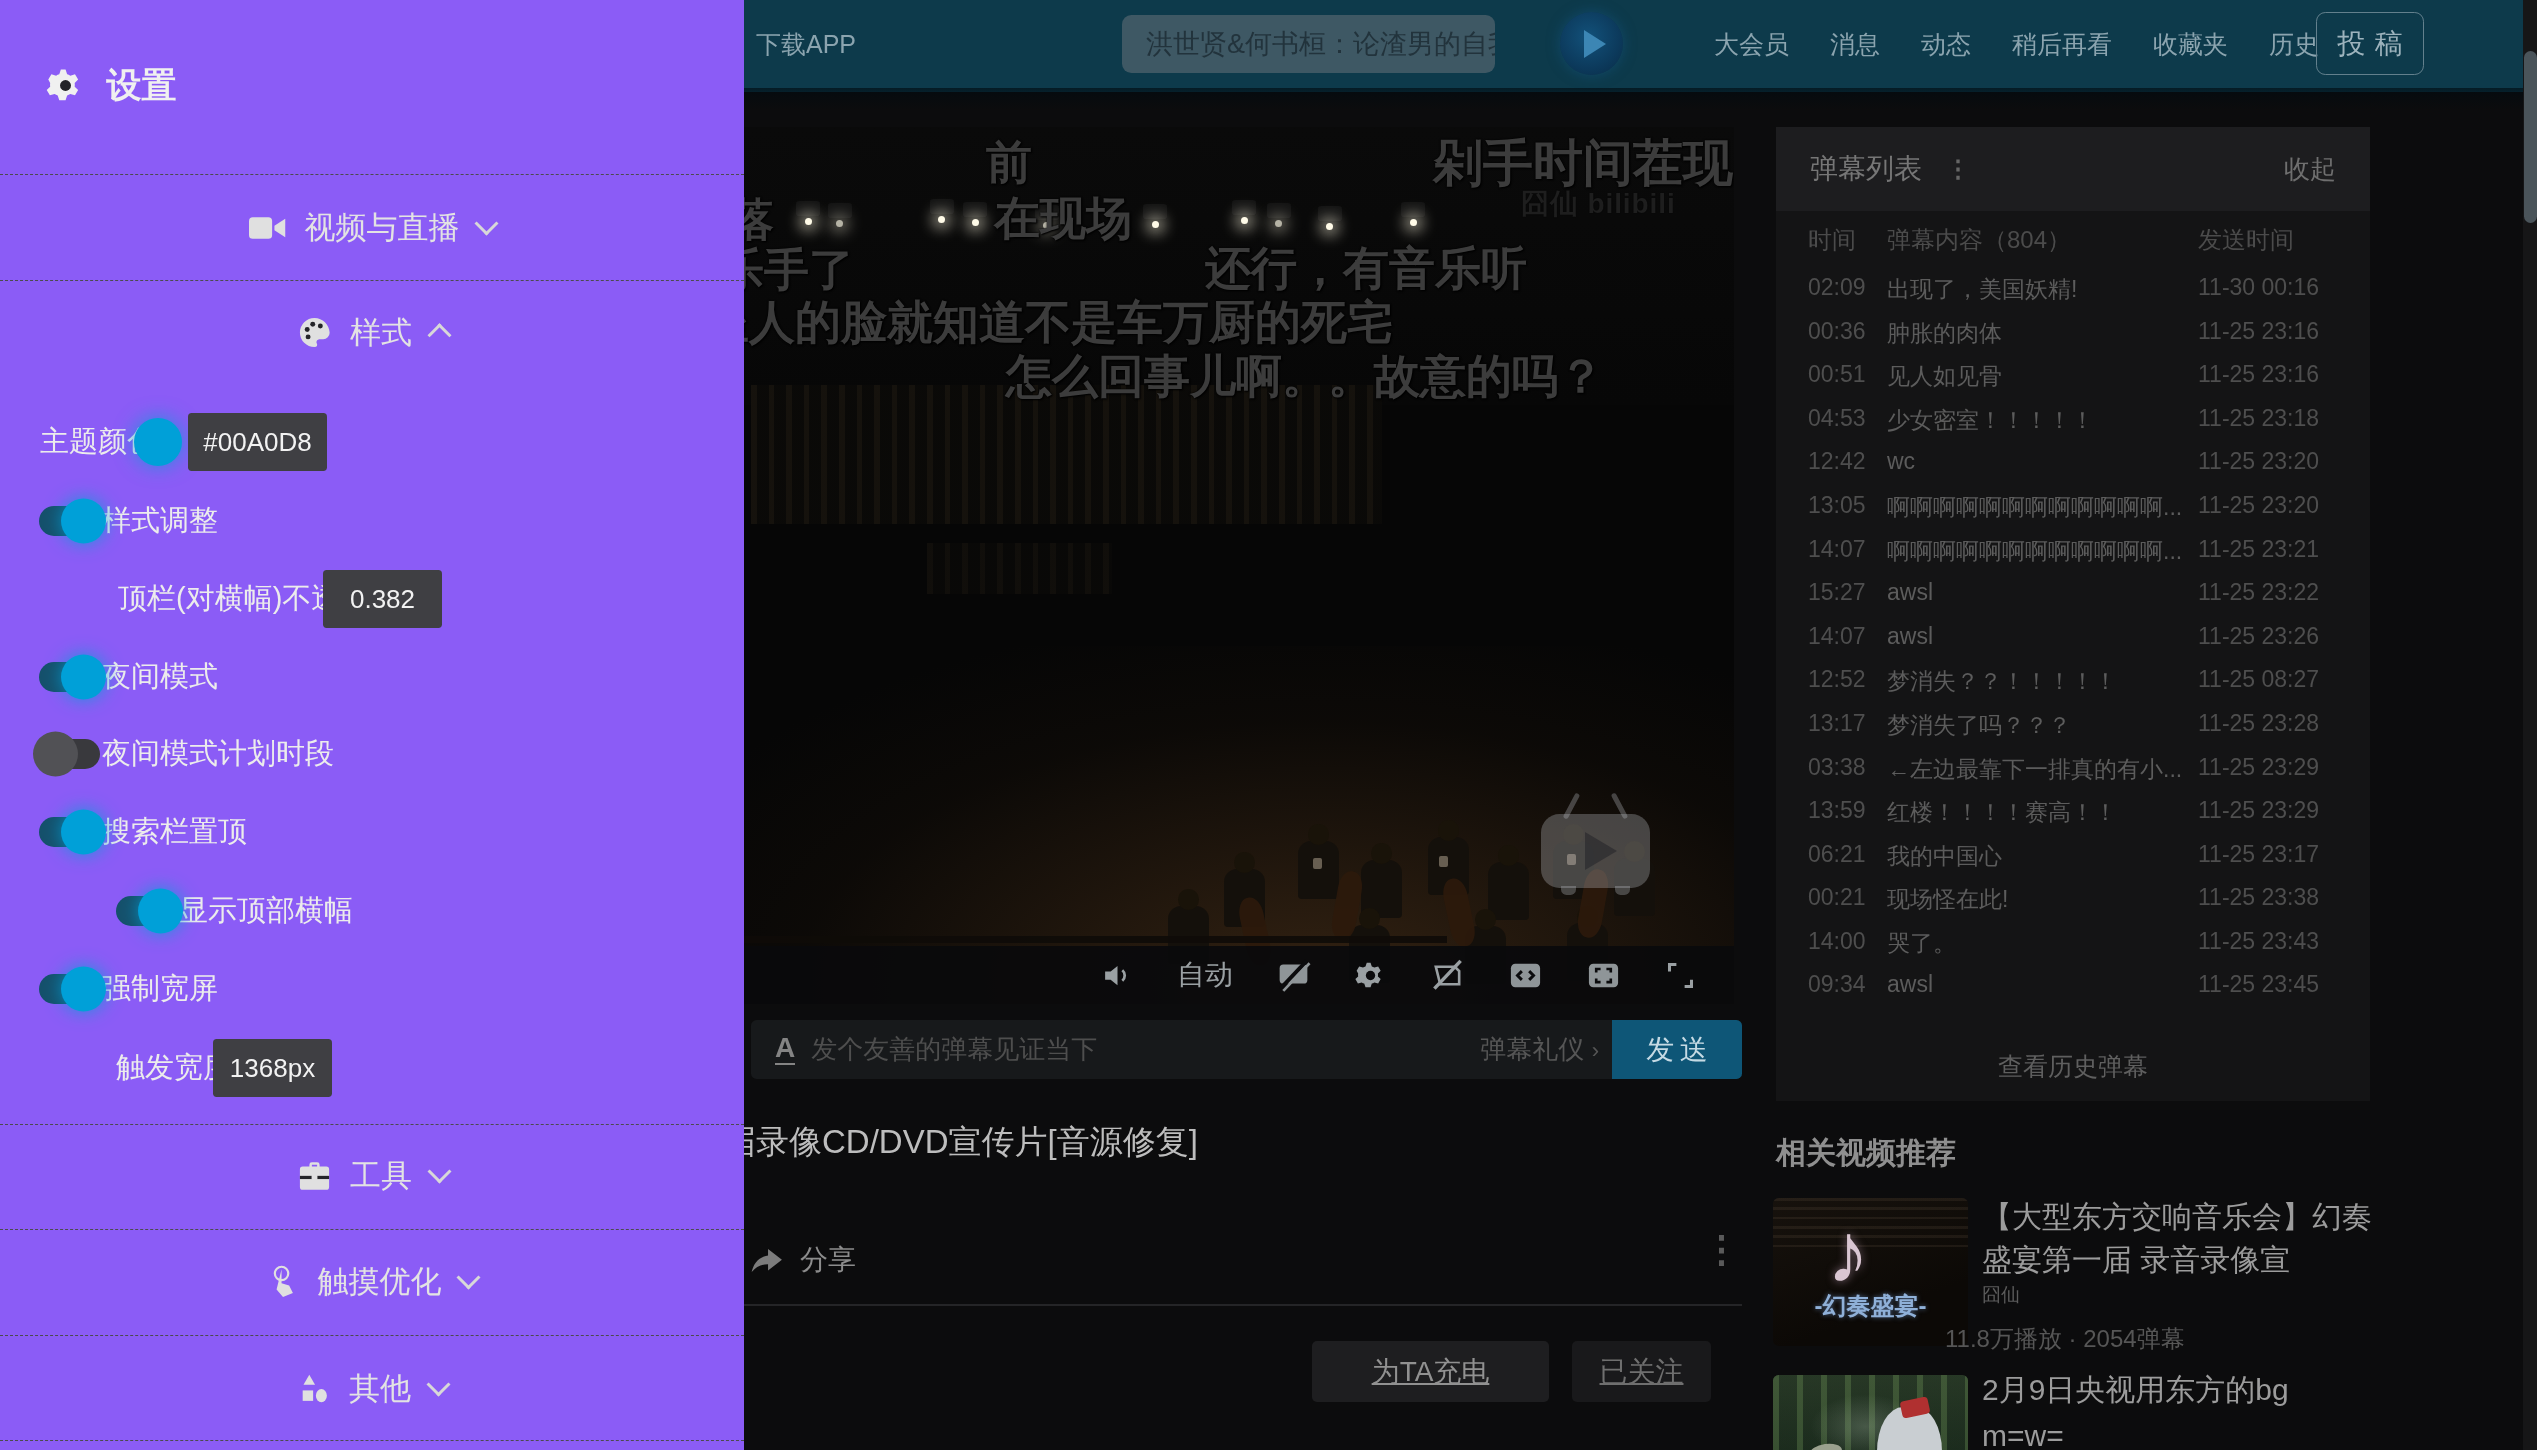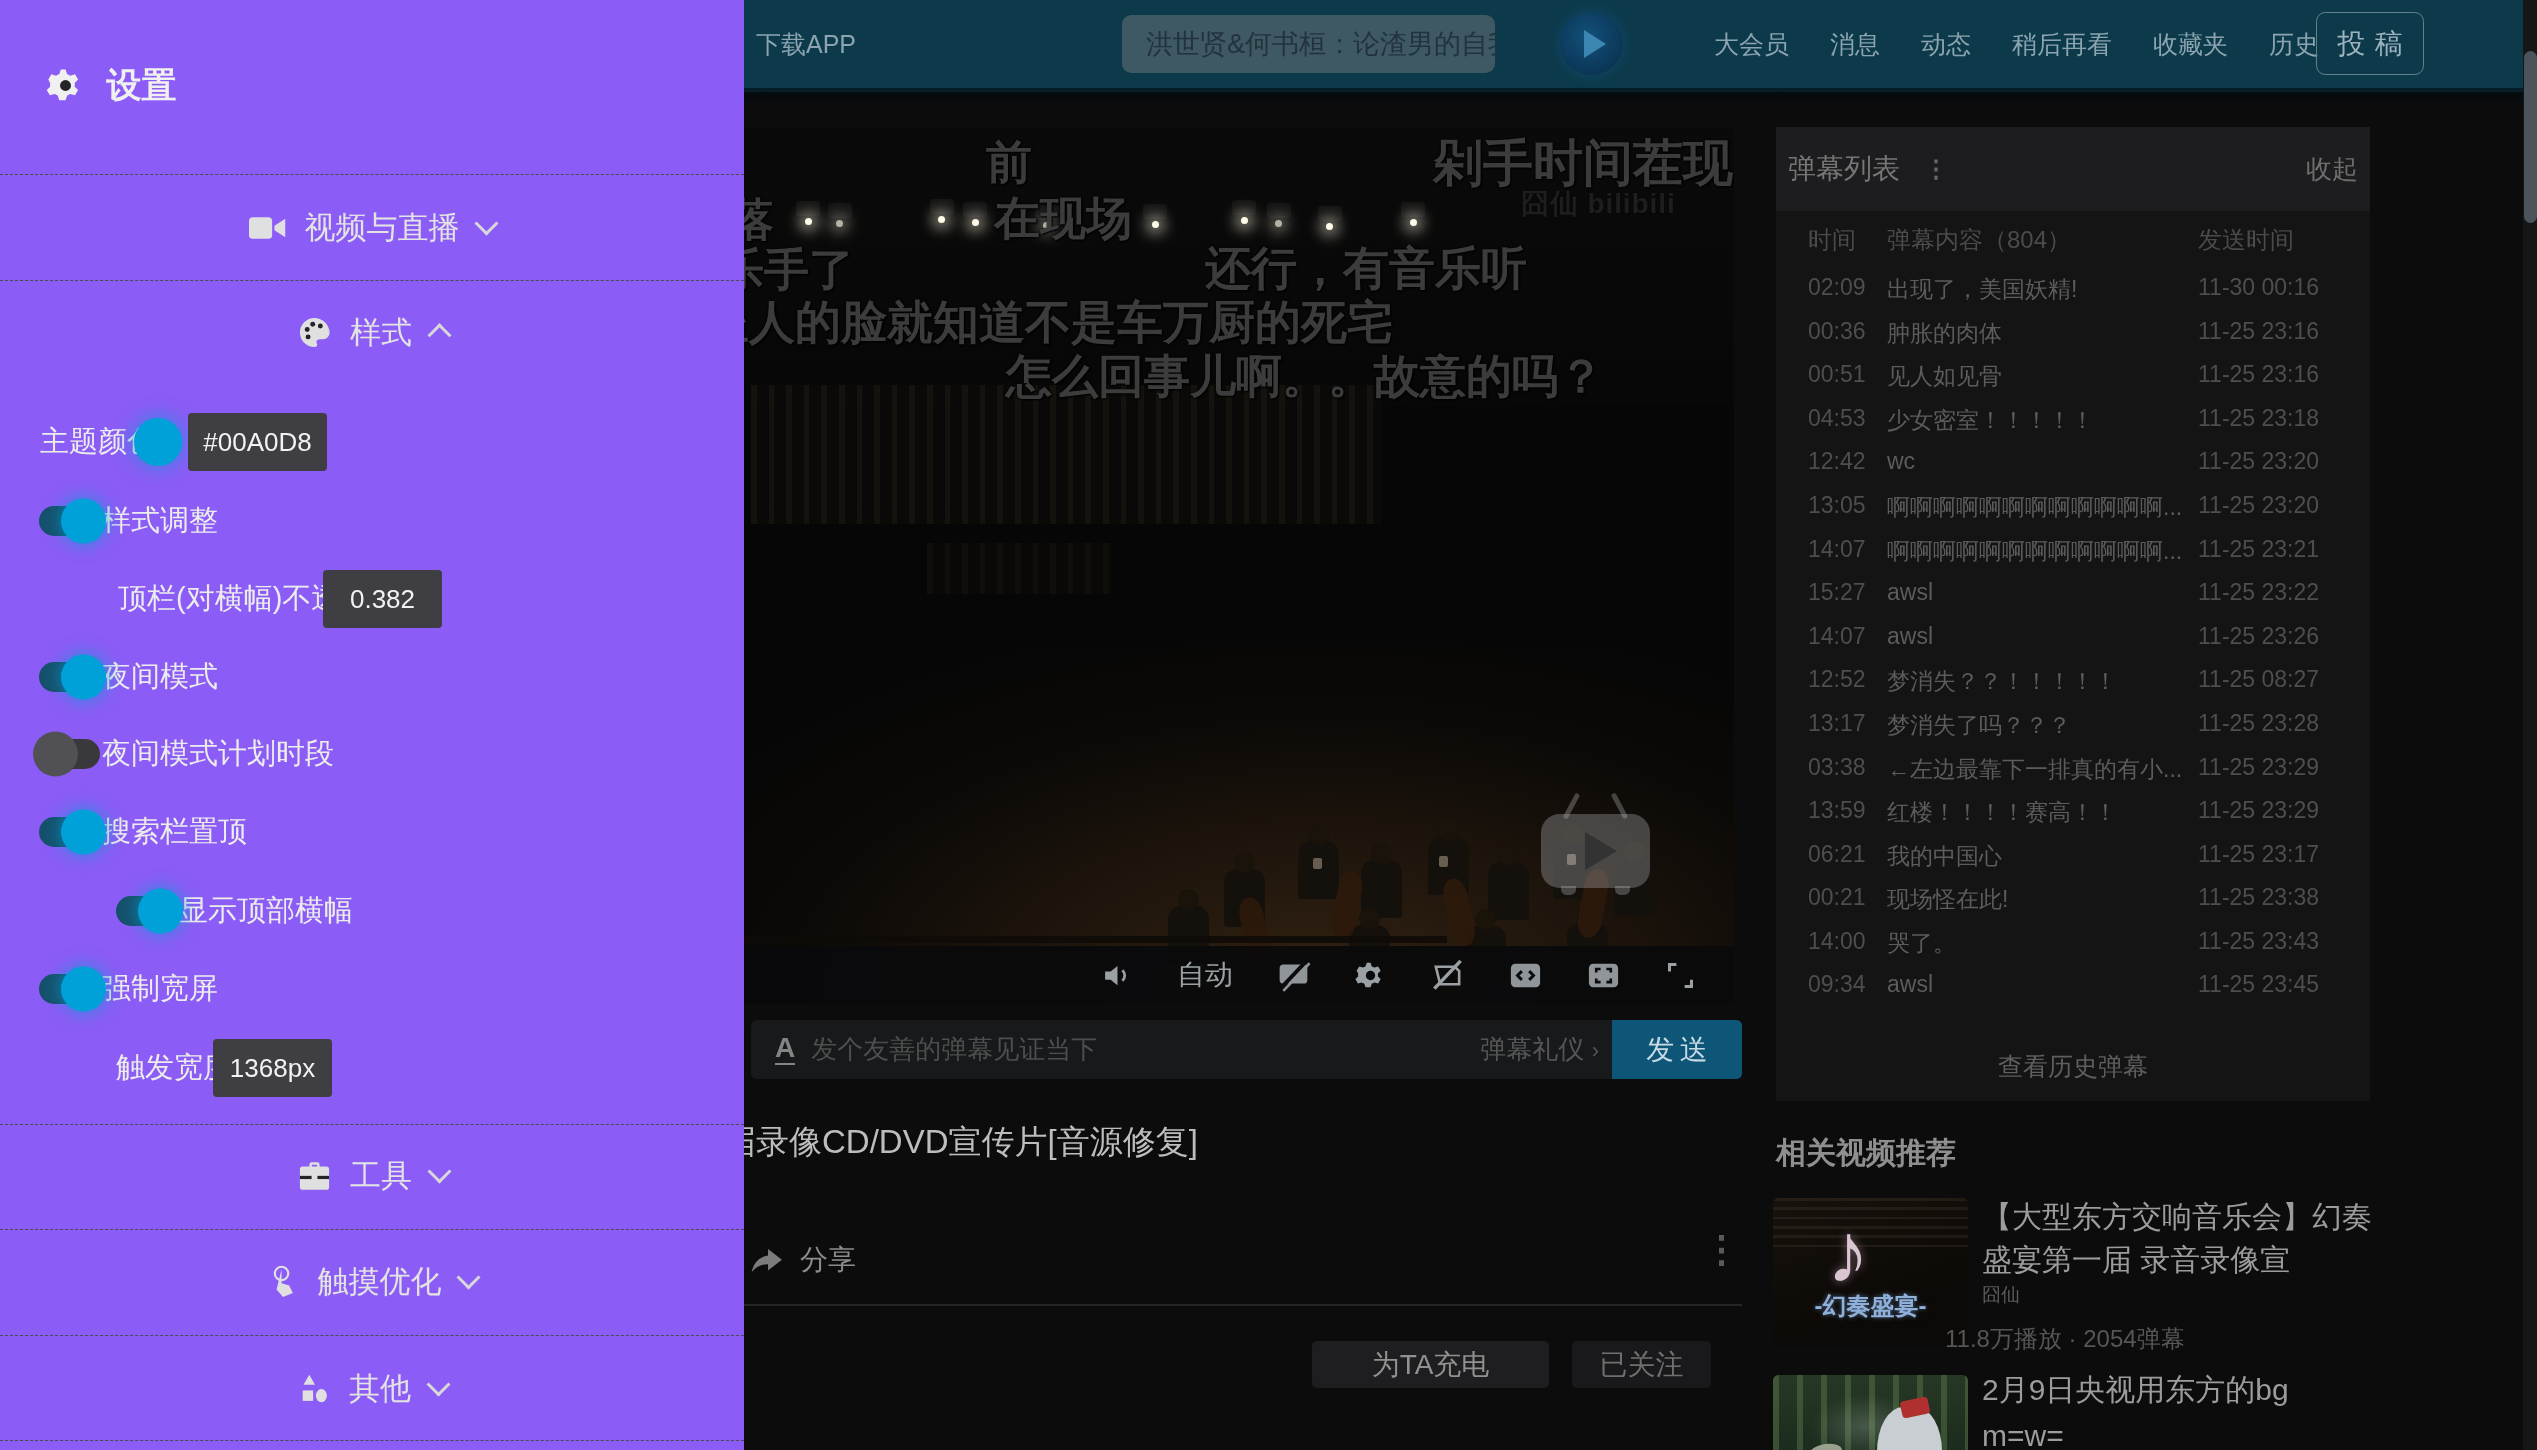--- a/index.html
+++ b/index.html
@@ -78,28 +78,28 @@
   #dm-etiquette .arr{font-size:22px;margin-left:7.4px;}
   #send-btn{width:130px;height:59px;background:#0e5677;color:#c5dae4;font-size:28px;
       display:flex;align-items:center;justify-content:center;border-radius:0 5.6px 5.6px 0;
       letter-spacing:5.6px;padding-left:5.6px;box-sizing:border-box;cursor:pointer;}
 
   
   #video-title{left:723px;top:1120px;color:#bdbdbd;font-size:33px;font-weight:500;white-space:nowrap;}
   #share-row{left:748px;top:1241px;display:flex;align-items:center;gap:15px;color:#8c8c8c;font-size:28px;}
   #more-dots{left:1703px;top:1239px;color:#5a5a5a;font-size:37px;font-weight:700;line-height:.62;text-align:center;}
   #meta-divider{left:742px;top:1304px;width:1000px;height:1.9px;background:#252527;}
-  .meta-btn{height:47px;border-radius:5px;font-size:28px;display:flex;align-items:center;justify-content:center;cursor:pointer;}
+  .meta-btn{height:61px;border-radius:5px;font-size:28px;display:flex;align-items:center;justify-content:center;cursor:pointer;text-decoration:underline;}
   #charge-btn{left:1312px;top:1341px;width:237px;background:#1e1e20;color:#919191;}
   #follow-btn{left:1572px;top:1341px;width:139px;background:#19191b;color:#6f6f6f;}
 
   
   #dm-panel{left:1776px;top:127px;width:594px;height:974px;background:#141415;}
   #dm-panel-head{position:absolute;left:0;top:0;width:594px;height:84px;background:#1d1d1f;
-      display:flex;align-items:center;padding:0 12px;box-sizing:border-box;}
+      display:flex;align-items:center;padding:0 34px;box-sizing:border-box;}
   #dm-panel-title{color:#767676;font-size:28px;}
   #dm-panel-dots{color:#666;font-size:24px;font-weight:700;margin-left:24px;line-height:.7;cursor:pointer;}
   #dm-collapse{margin-left:auto;color:#6f6f6f;font-size:26px;cursor:pointer;}
   #dm-cols{position:absolute;left:0;top:97px;width:594px;height:46px;color:#4b4b4b;font-size:24px;}
   #dm-cols span{position:absolute;white-space:nowrap;}
   #dm-rows{position:absolute;left:0;top:147px;width:594px;}
   .dm-row{position:absolute;width:594px;height:44px;font-size:23px;white-space:nowrap;}
   .dm-row .t{position:absolute;left:32px;color:#4e4e4e;}
   .dm-row .c{position:absolute;left:111px;width:306px;color:#5c5c5c;overflow:hidden;text-overflow:ellipsis;}
   .dm-row .s{position:absolute;left:422px;color:#4e4e4e;}

